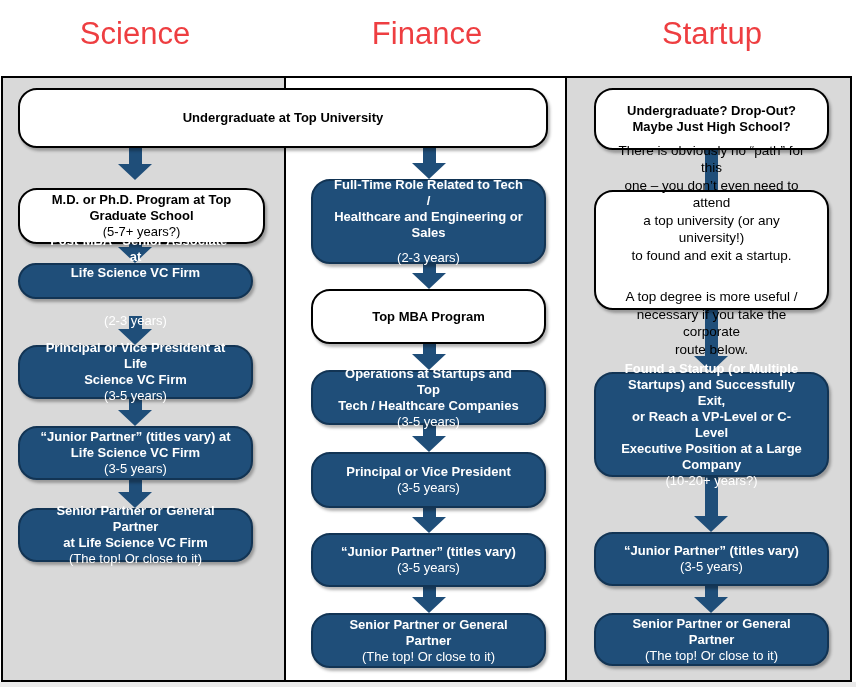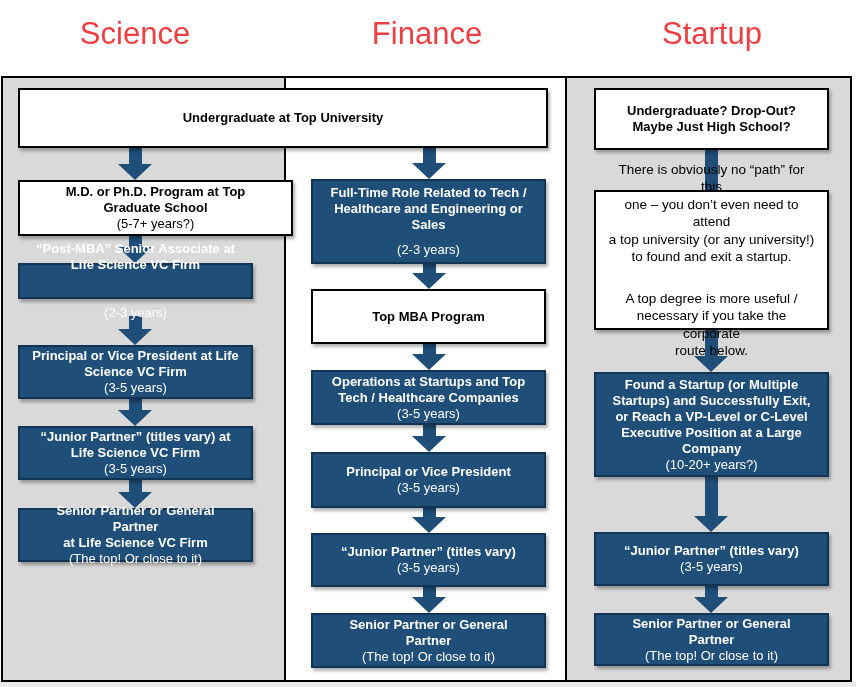--- a/index.html
+++ b/index.html
@@ -18,57 +18,58 @@
 
   .panel { position:absolute; top:76px; height:606px; border:2px solid #000; box-sizing:border-box; z-index:0; }
   .panel-science { left:1px;   width:285px; background:#D9D9D9; }
   .panel-finance { left:284px; width:283px; background:#FFFFFF; }
   .panel-startup { left:565px; width:287px; background:#D9D9D9; }
   .bottom-strip { position:absolute; left:0; top:682px; width:856px; height:5px; background:#EAEAEA; z-index:0; }
 
   .bx {
     position:absolute; box-sizing:border-box; z-index:2;
     display:flex; flex-direction:column; justify-content:center; align-items:center;
-    text-align:center; padding:2px 12px;
+    text-align:center; padding:2px 20px;
     box-shadow:2px 3px 3px rgba(0,0,0,0.3);
+    border-radius:19px;
   }
   .bx .t { font-weight:bold; font-size:13px; line-height:16px; white-space:pre-line; }
   .bx .s { font-weight:normal; font-size:13px; line-height:16px; white-space:pre-line; }
   .white-bx { background:#FFFFFF; border:2px solid #000; color:#000; }
   .dark-bx  { background:#1F4E79; border:2px solid #123454; color:#FFFFFF; }
 
   .note-bx { justify-content:center; }
   .note-bx .p { font-weight:normal; font-size:13.5px; line-height:17.5px; white-space:pre-line; color:#000; }
   .note-bx .p + .p { margin-top:24px; }
 
   .arr { position:absolute; width:34px; display:flex; flex-direction:column; align-items:center; z-index:1; }
   .arr .stem { width:13px; background:#1F4E79; flex:1 1 auto; }
   .arr .head {
     width:0; height:0; flex:0 0 auto;
     border-left:17px solid transparent; border-right:17px solid transparent;
     border-top:16px solid #1F4E79;
   }
 
   
   .b-start        { left:18px;  top:88px;  width:530px; height:60px; }
-  .b-sci-md       { left:18px;  top:180px; width:275px; height:56px;align-items:center; }
+  .b-sci-md       { left:18px;  top:188px; width:247px; height:56px;align-items:center; }
   .b-sci-postmba  { left:18px;  top:263px; width:235px; height:36px;gap:32px; }
   .b-sci-prin     { left:18px;  top:345px; width:235px; height:54px; }
   .b-sci-jr       { left:18px;  top:426px; width:235px; height:54px; }
   .b-sci-sr       { left:18px;  top:508px; width:235px; height:54px; }
 
   .b-fin-ft       { left:311px; top:179px; width:235px; height:85px;gap:9px; }
   .b-fin-mba      { left:311px; top:289px; width:235px; height:55px; }
   .b-fin-ops      { left:311px; top:370px; width:235px; height:55px; }
   .b-fin-prin     { left:311px; top:452px; width:235px; height:56px; }
   .b-fin-jr       { left:311px; top:533px; width:235px; height:54px; }
   .b-fin-sr       { left:311px; top:613px; width:235px; height:55px; }
 
   .b-su-edu       { left:594px; top:88px;  width:235px; height:62px; }
-  .b-su-note      { left:594px; top:190px; width:235px; height:140px; }
+  .b-su-note      { left:594px; top:190px; width:235px; height:120px; }
   .b-su-found     { left:594px; top:372px; width:235px; height:105px; }
   .b-su-jr        { left:594px; top:532px; width:235px; height:54px; }
   .b-su-sr        { left:594px; top:613px; width:235px; height:53px; }
 
   
   .a-sci-1 { left:118px; top:148px; height:32px; }
   .a-sci-2 { left:118px; top:236px; height:27px; }
   .a-sci-3 { left:118px; top:316px; height:29px; }
   .a-sci-4 { left:118px; top:399px; height:27px; }
   .a-sci-5 { left:118px; top:480px; height:28px; }

